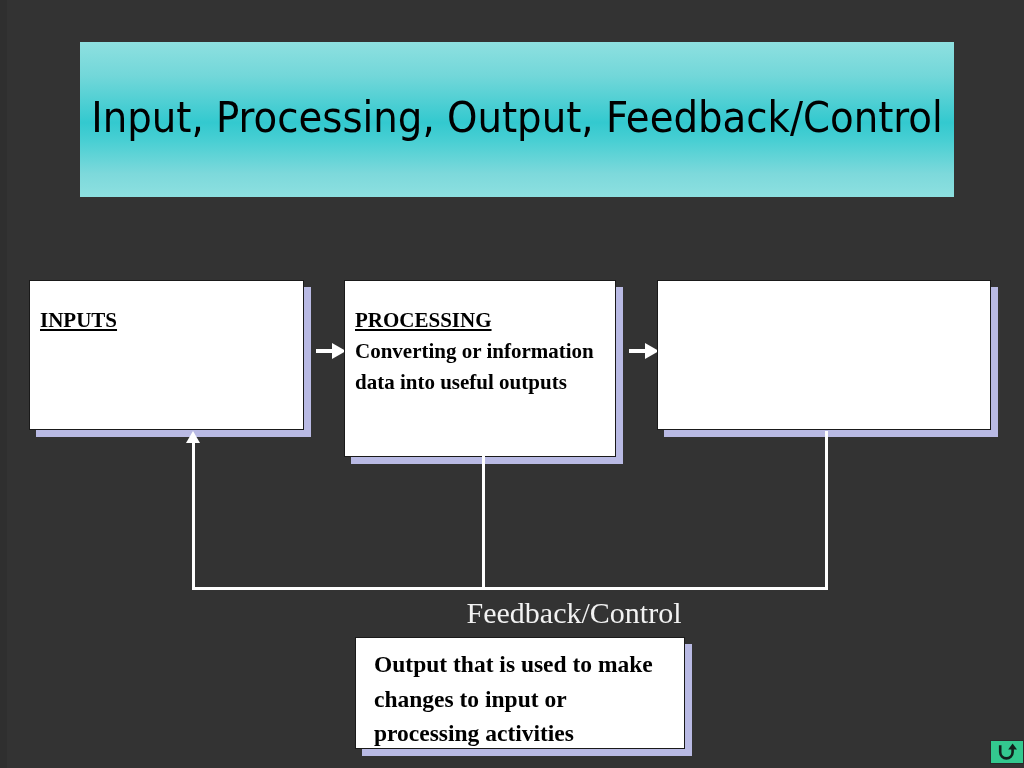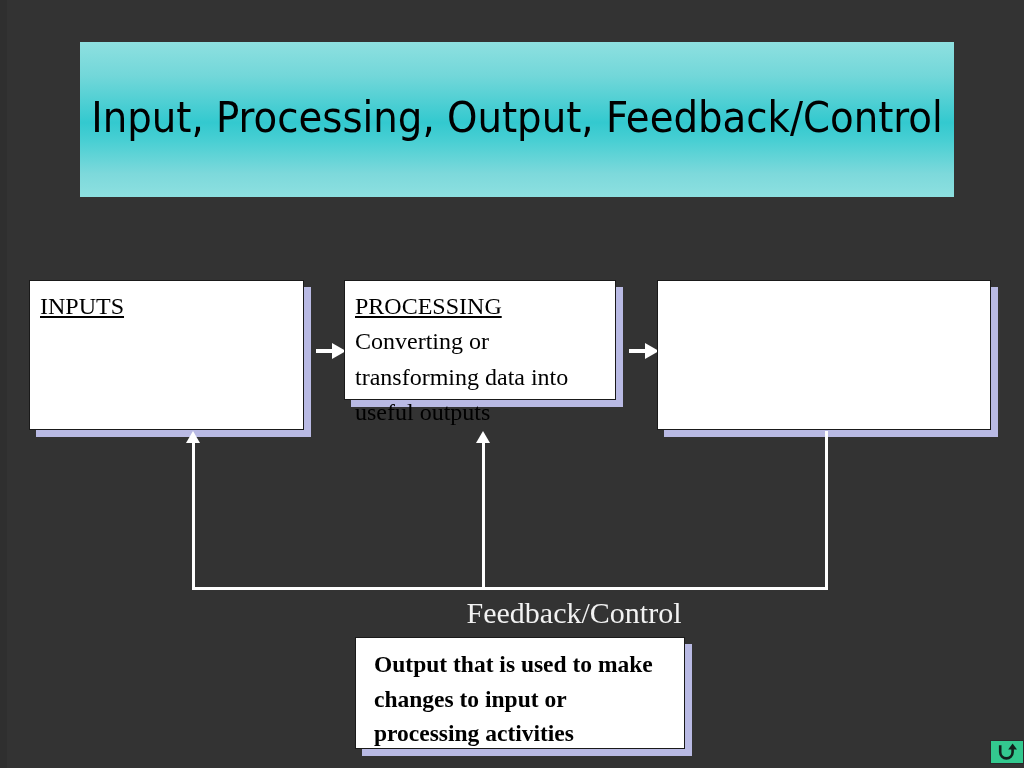--- a/index.html
+++ b/index.html
@@ -49,38 +49,38 @@
 
   
   .pbox {
     position: absolute;
     background: #ffffff;
     border: 1px solid #1a1a1a;
     box-sizing: border-box;
     box-shadow: 7px 7px 0 0 #b9bae4;
   }
   .pbox .inner {
-    padding: 8px 10px 6px 10px;
+    padding: 24px 10px 6px 10px;
     color: #000000;
     font-family: "Liberation Serif", "DejaVu Serif", serif;
-    font-weight: normal;
-    font-size: 24px;
+    font-weight: bold;
+    font-size: 21px;
     line-height: 1.47;
   }
   .pbox .head {
     text-decoration: underline;
     text-underline-offset: 2px;
     display: block;
   }
   .pbox .body {
     display: block;
   }
 
   #box-inputs     { left: 22px;  top: 280px; width: 275px; height: 150px; }
-  #box-processing { left: 337px; top: 280px; width: 272px; height: 120px; }
+  #box-processing { left: 337px; top: 280px; width: 272px; height: 177px; }
   #box-outputs    { left: 650px; top: 280px; width: 334px; height: 150px; }
 
   #box-feedback {
     position: absolute;
     left: 348px;
     top: 637px;
     width: 330px;
     height: 112px;
     background: #ffffff;
     border: 1px solid #1a1a1a;
@@ -192,21 +192,21 @@
   </div>
 
   <div class="harrow" id="arrow-in-to-proc">
     <div class="shaft"></div>
     <div class="headtip"></div>
   </div>
 
   <div class="pbox" id="box-processing">
     <div class="inner">
       <span class="head">PROCESSING</span>
-      <span class="body">Converting or transforming data into useful outputs</span>
+      <span class="body">Converting or information data into useful outputs</span>
     </div>
   </div>
 
   <div class="harrow" id="arrow-proc-to-out">
     <div class="shaft"></div>
     <div class="headtip"></div>
   </div>
 
   <div class="pbox" id="box-outputs">
     <div class="inner">

